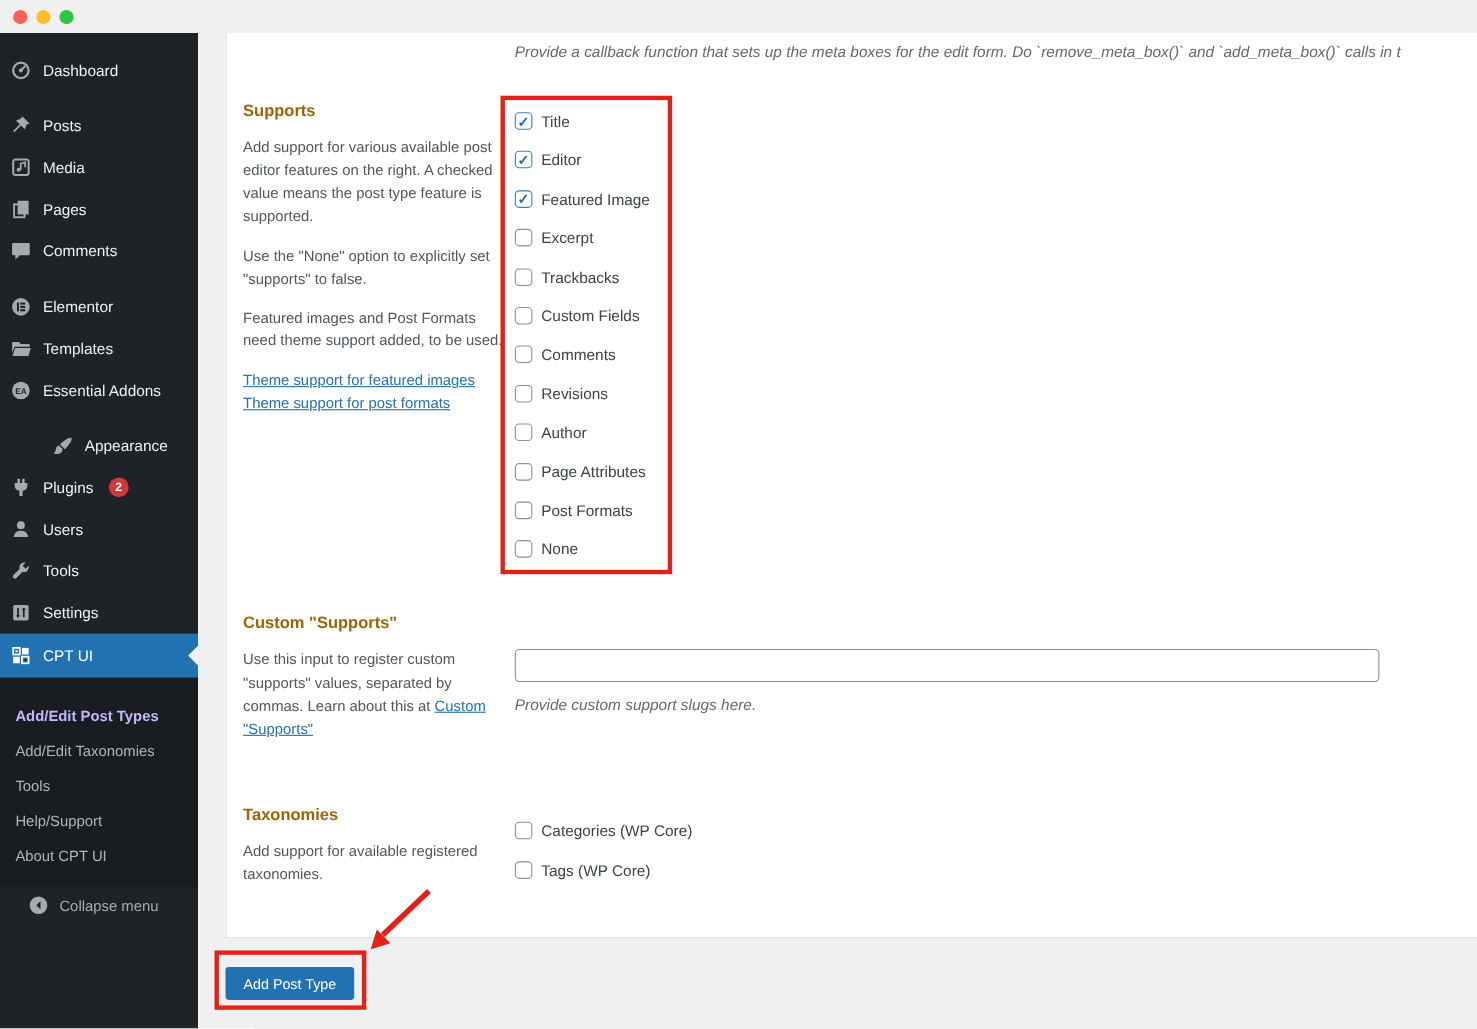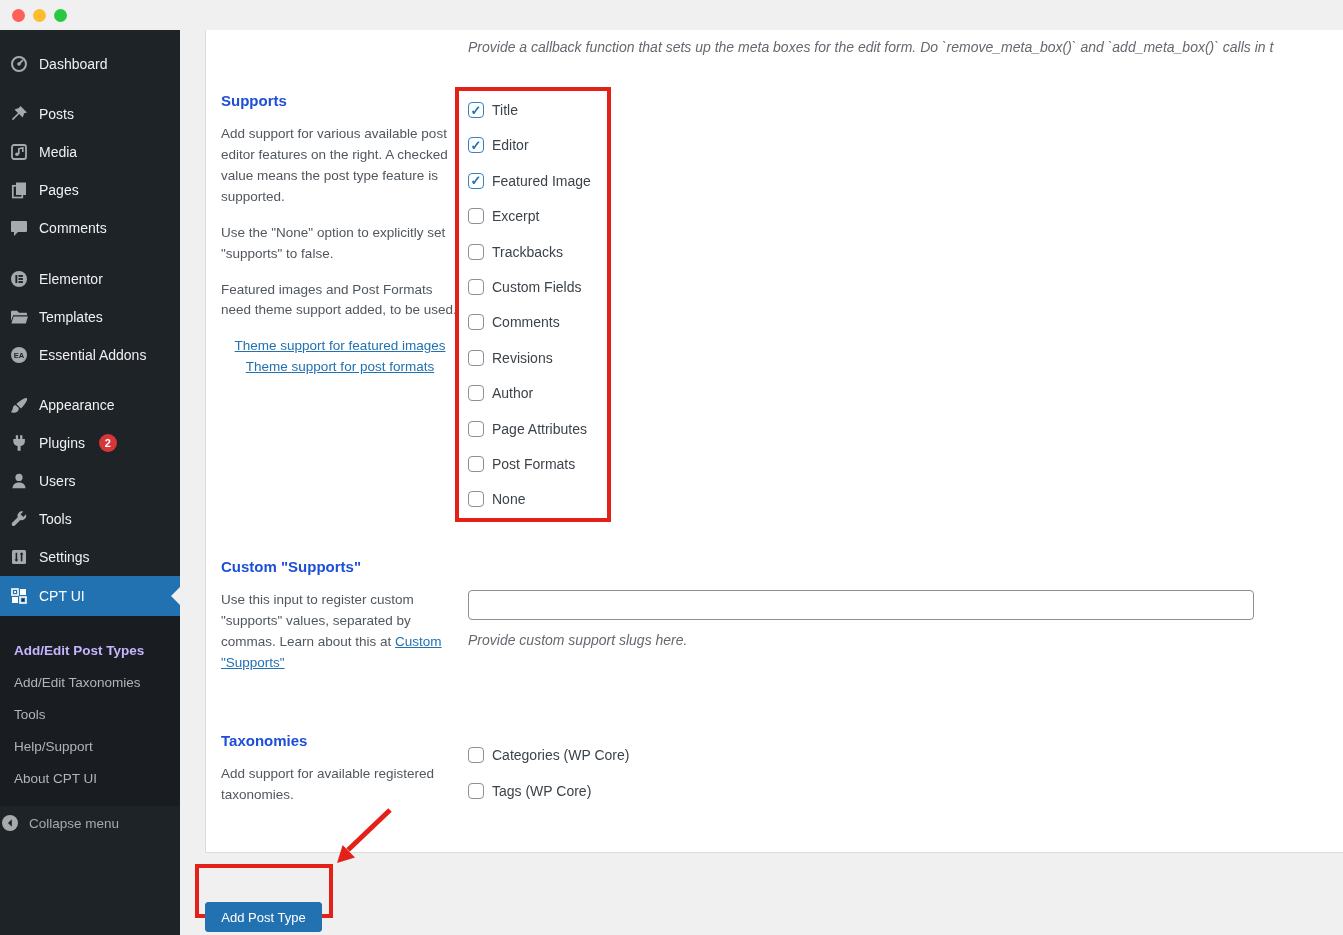--- a/index.html
+++ b/index.html
@@ -19,53 +19,53 @@
   .sidebar{position:absolute;left:0;top:30px;width:180px;height:905px;background:var(--sidebar);color:#f0f0f1;padding-top:15px;}
   .mi{height:38px;display:flex;align-items:center;gap:10px;padding:0 8px 0 9px;font-size:14px;cursor:pointer;color:#f0f0f1;}
   .mi .ico{width:20px;height:20px;flex:0 0 20px;color:#a7aaad;display:flex;align-items:center;justify-content:center;}
   .mi.active{background:var(--blue);color:#fff;position:relative;height:40px;}
   .mi.active .ico{color:#fff;}
   .mi .badge{min-width:18px;height:18px;border-radius:9px;background:var(--badge);color:#fff;font-size:11px;font-weight:bold;display:flex;align-items:center;justify-content:center;padding:0 5px;margin-left:4px;}
   .mi-arrow{position:absolute;right:0;top:50%;margin-top:-9px;width:0;height:0;border-top:9px solid transparent;border-bottom:9px solid transparent;border-right:9px solid var(--bodybg);}
   .submenu{background:var(--submenu);padding:18px 0 12px 0;}
   .smi{height:32px;display:flex;align-items:center;padding-left:14px;font-size:13.5px;color:#b0b5ba;cursor:pointer;}
   .smi.active{color:#c4b5fd;font-weight:bold;}
-  .collapse{height:34px;display:flex;align-items:center;gap:9px;padding-left:0;color:#a7aaad;font-size:13.5px;cursor:pointer;margin-top:0;}
+  .collapse{height:34px;display:flex;align-items:center;gap:9px;padding-left:25px;color:#a7aaad;font-size:13.5px;cursor:pointer;margin-top:0;}
   .collapse .ico{width:20px;height:20px;display:flex;align-items:center;justify-content:center;color:#a7aaad;}
 
   
   .content{position:absolute;left:180px;top:30px;width:1163px;height:905px;background:var(--bodybg);}
   .panel{position:absolute;left:25px;top:0;width:1138px;height:823px;background:#fff;border-left:1px solid #dcdcde;border-bottom:1px solid #dcdcde;}
   .top-note{position:absolute;left:262px;top:9px;font-size:14px;font-style:italic;color:#646970;white-space:nowrap;}
 
   .leftcol{position:absolute;width:238px;}
-  .leftcol h3{font-size:15px;color:#1d4ed8;margin-bottom:15px;font-weight:bold;}
+  .leftcol h3{font-size:15px;color:#a16207;margin-bottom:15px;font-weight:bold;}
   .leftcol p{font-size:13.5px;color:#50575e;line-height:1.55;margin-bottom:15px;}
-  .leftcol a{color:var(--blue);text-decoration:underline;font-size:13.5px;line-height:1.55;cursor:pointer;text-align:center;}
+  .leftcol a{color:var(--blue);text-decoration:underline;font-size:13.5px;line-height:1.55;cursor:pointer;}
   .linkstack a{display:block;}
 
   .sec-supports{left:15px;top:62px;}
   .sec-custom{left:15px;top:528px;}
   .sec-tax{left:15px;top:702px;}
 
   .anno-supports{position:absolute;left:249px;top:57px;border:4px solid var(--anno);padding:8px 10px 8px 9px;width:156px;}
   .cb-item{display:flex;align-items:center;gap:8px;height:22px;margin-bottom:13.4px;cursor:pointer;white-space:nowrap;}
   .cb-item:last-child{margin-bottom:0;}
   .cb{width:16px;height:16px;flex:0 0 16px;border:1px solid #8c8f94;border-radius:4px;background:#fff;display:flex;align-items:center;justify-content:center;font-size:13px;line-height:1;color:transparent;}
   .cb.checked{border-color:#3582c4;color:var(--blue);font-weight:bold;}
   .cb-lbl{font-size:14px;color:#3c434a;}
 
   .cs-input{position:absolute;left:262px;top:560px;width:786px;height:30px;border:1px solid #8c8f94;border-radius:4px;background:#fff;font-size:13px;padding:0 8px;color:#2c3338;font-family:"Liberation Sans",sans-serif;}
   .cs-caption{position:absolute;left:262px;top:602px;font-size:14px;font-style:italic;color:#646970;}
 
   .tax-list{position:absolute;left:262px;top:714px;}
   .tax-list .cb-item{margin-bottom:14px;}
 
   .anno-btn{position:absolute;left:15px;top:834px;width:138px;height:54px;border:4px solid var(--anno);}
-  .add-btn{position:absolute;left:25px;top:849px;width:117px;height:30px;background:var(--blue);color:#fff;border:1px solid #2271b1;border-radius:3px;font-size:13px;cursor:pointer;font-family:"Liberation Sans",sans-serif;margin-top:23px;}
+  .add-btn{position:absolute;left:25px;top:849px;width:117px;height:30px;background:var(--blue);color:#fff;border:1px solid #2271b1;border-radius:3px;font-size:13px;cursor:pointer;font-family:"Liberation Sans",sans-serif;}
   .arrow-svg{position:absolute;left:0;top:0;width:1163px;height:905px;pointer-events:none;z-index:5;}
   .arrow-svg line{stroke:var(--anno);stroke-width:5;}
   .arrow-svg polygon{fill:var(--anno);}
 </style>
 </head>
 <body>
 
 <div class="topbar">
   <span class="tl red"></span>
   <span class="tl yel"></span>
@@ -144,21 +144,21 @@
       </div>
       <div class="mi">
         <span class="ico">
           <svg width="20" height="20" viewBox="0 0 20 20">
             <circle cx="10" cy="10" r="8" fill="currentColor"></circle>
             <text x="10" y="12.8" font-size="7.5" font-weight="bold" text-anchor="middle" fill="#1d2327">EA</text>
           </svg>
         </span>
         <span>Essential Addons</span>
       </div>
-      <div class="mi" style="margin-top: 12px;">
+      <div class="mi" style="margin-top: 12px; margin-left: 38px;">
         <span class="ico">
           <svg width="20" height="20" viewBox="0 0 20 20">
             <path fill="currentColor" d="M17.9 3.2c-1.7-1.7-8.9 4.1-10.5 5.7l4.6 4.6c1.6-1.6 7.6-8.6 5.9-10.3zM6.4 10c-1.9.4-2.5 2-2.7 3.6-.2 1.6-.7 2.5-1.9 3.4 1.4.9 4.5 1.3 6.4-.2 1.5-1.2 1.9-2.9 1.4-4.1z"></path>
           </svg>
         </span>
         <span>Appearance</span>
       </div>
       <div class="mi">
         <span class="ico">
           <svg width="20" height="20" viewBox="0 0 20 20">

